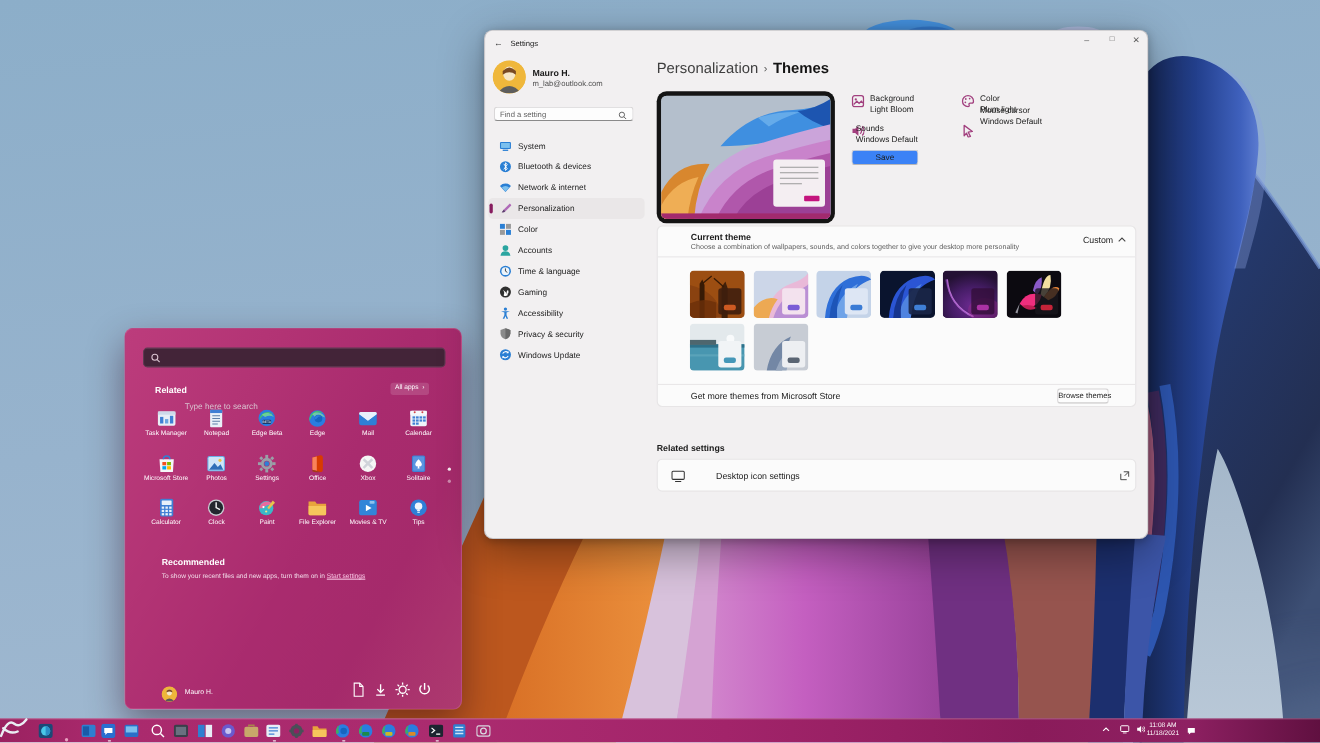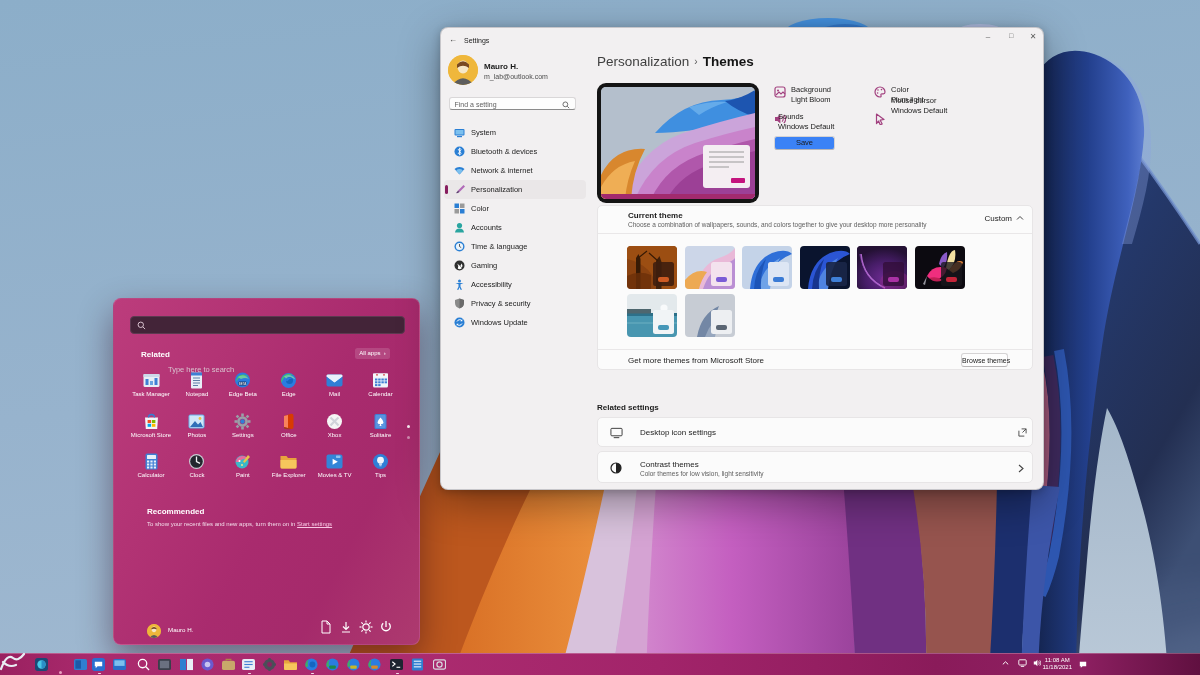--- a/index.html
+++ b/index.html
@@ -613,34 +613,23 @@
       <div style="position:absolute;left:30px;top:150px" class="rowtitle">Get more themes from Microsoft Store</div>
       <div style="position:absolute;right:24px;top:147px;width:47px;height:14px;background:#fdfdfd;border:1px solid #d5d3d4;border-bottom-color:#b8b6b7;border-radius:3px;font-size:7px;color:#1b1b1b;text-align:center;line-height:13px;box-sizing:border-box;white-space:nowrap">Browse themes</div>
     </div>
 
     <div id="relset">Related settings</div>
     <div class="card" id="cardA">
       <svg class="abs" style="left:12px;top:9px" width="13" height="12" viewBox="0 0 14 12">
           <rect x="1" y="1" width="12" height="8" rx="1" fill="none" stroke="#333" stroke-width="1"></rect>
           <line x1="4" y1="11" x2="10" y2="11" stroke="#333" stroke-width="1"></line>
         </svg>
-      <div style="position:absolute;left:42px;top:10px" class="rowtitle">Desktop icon settings</div>
+      <div style="position:absolute;left:53px;top:10px" class="rowtitle">Desktop icon settings</div>
       <svg class="abs" style="right:5px;top:10px" width="9" height="9" viewBox="0 0 10 10">
           <path d="M1,3 v6 h6 M4,1 h5 v5 M9,1 L5,5" fill="none" stroke="#444" stroke-width="1"></path>
-        </svg>
-    </div>
-    <div class="card" id="cardB">
-      <svg class="abs" style="left:12px;top:10px" width="12" height="12" viewBox="0 0 12 12">
-          <circle cx="6" cy="6" r="5" fill="none" stroke="#222" stroke-width="1.2"></circle>
-          <path d="M6,1 a5,5 0 0 1 0,10 Z" fill="#222"></path>
-        </svg>
-      <div style="position:absolute;left:42px;top:8px" class="rowtitle">Contrast themes</div>
-      <div style="position:absolute;left:42px;top:18px" class="rowsub">Color themes for low vision, light sensitivity</div>
-      <svg class="abs" style="right:8px;top:12px" width="6" height="9" viewBox="0 0 6 9">
-          <path d="M1,1 L5,4.5 L1,8" fill="none" stroke="#444" stroke-width="1.1"></path>
         </svg>
     </div>
   </div>
 </div>
 
 <div id="taskbar">
   <div id="tbleft">
       <svg class="tbi" style="left:35px" viewBox="0 0 14 14">
         <rect x="0" y="0" width="14" height="14" rx="3" fill="#1b4976"></rect>
         <circle cx="7" cy="7" r="4.5" fill="#49c8e8"></circle>

